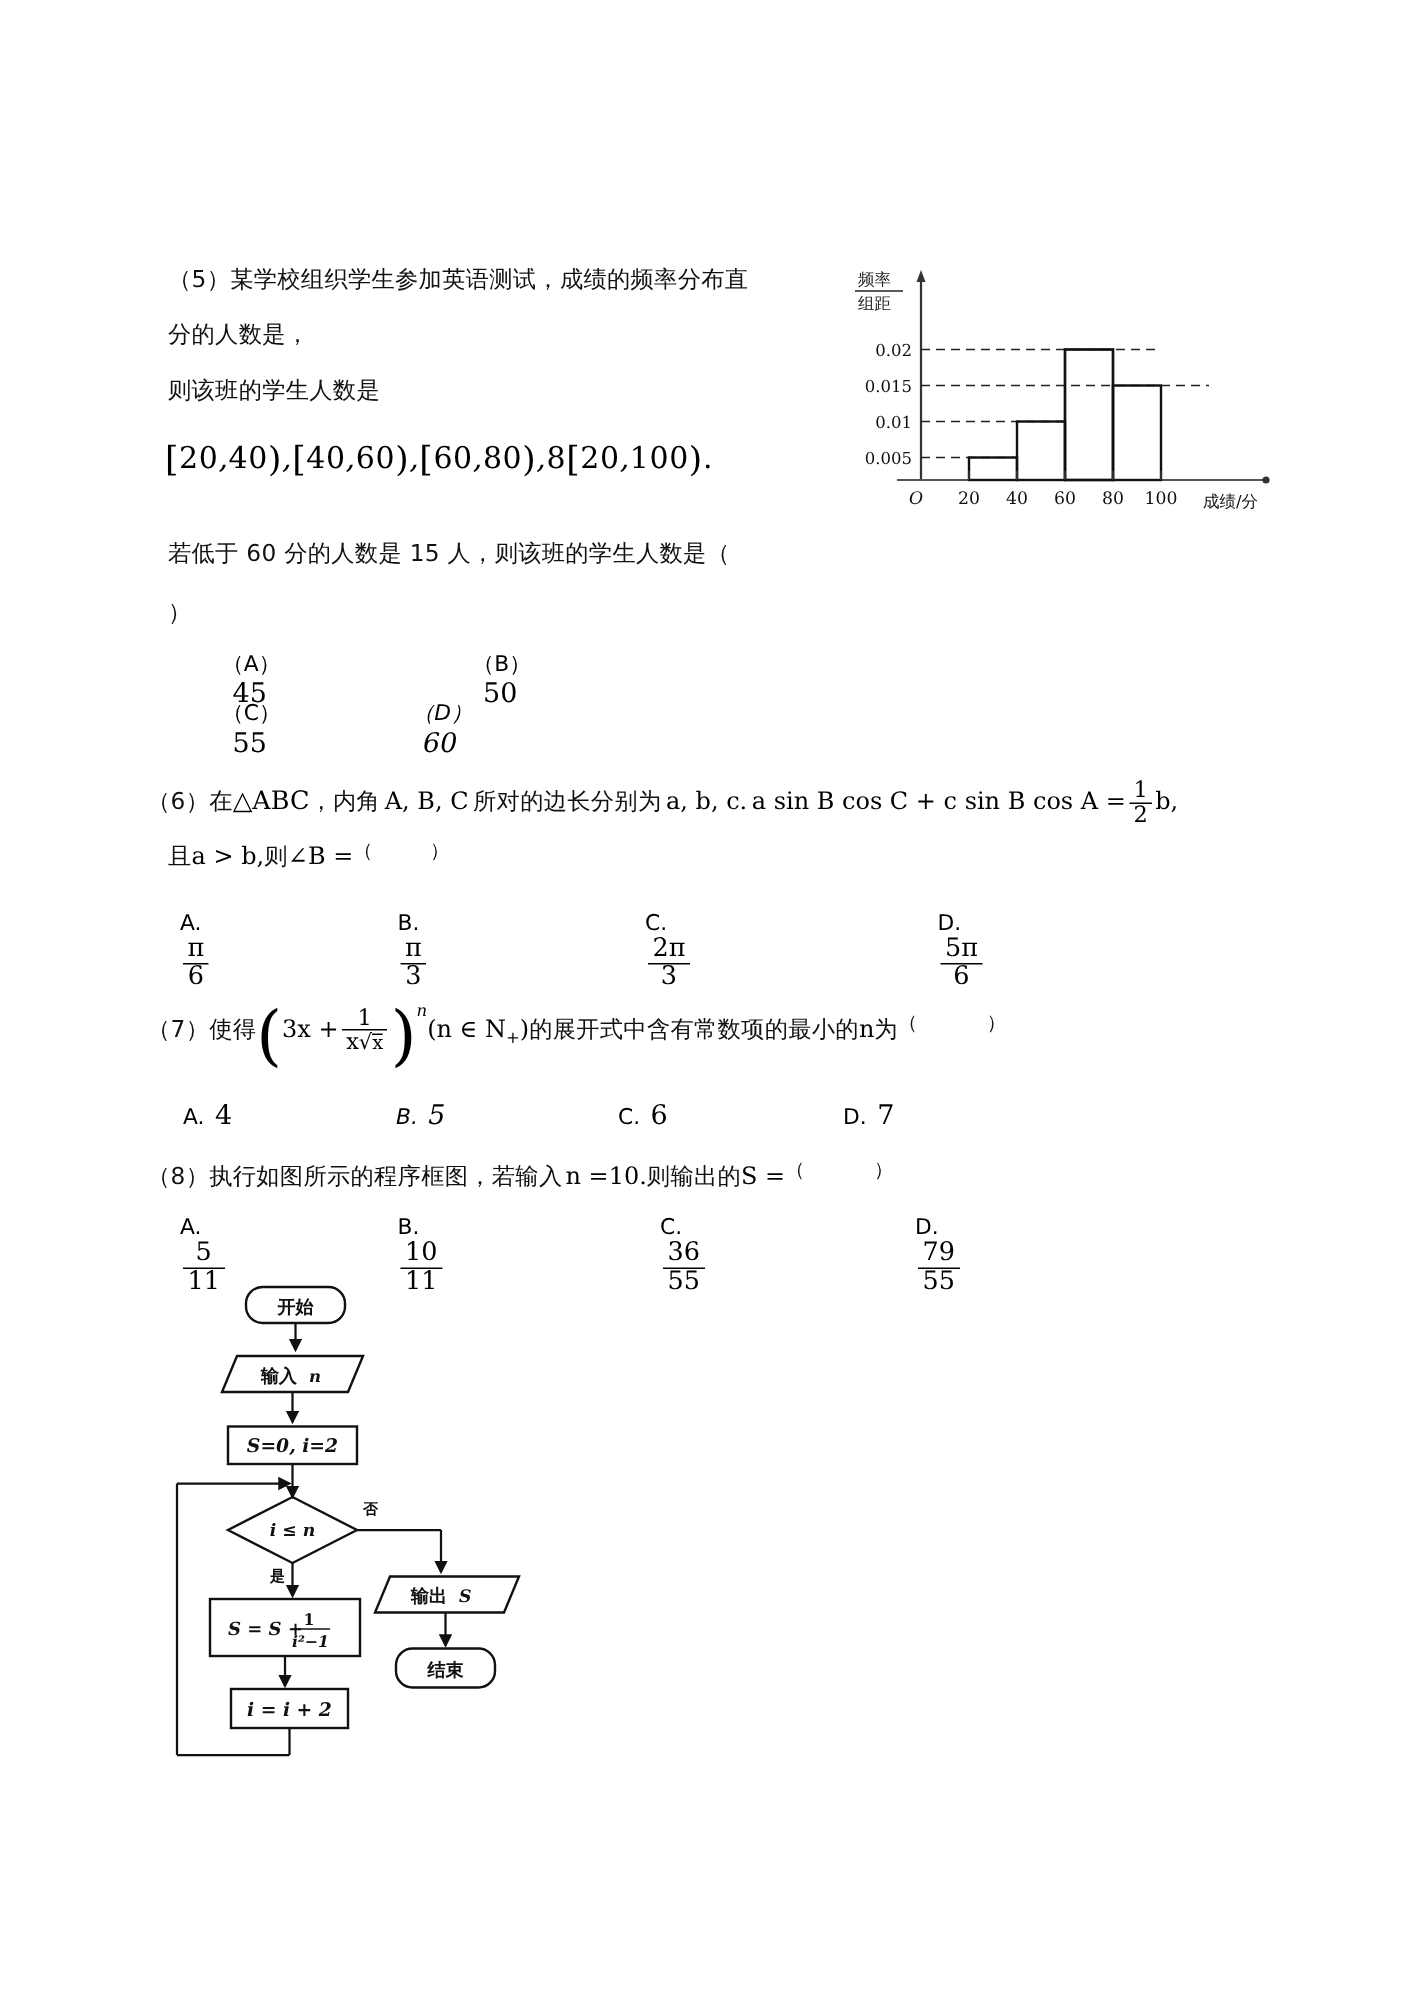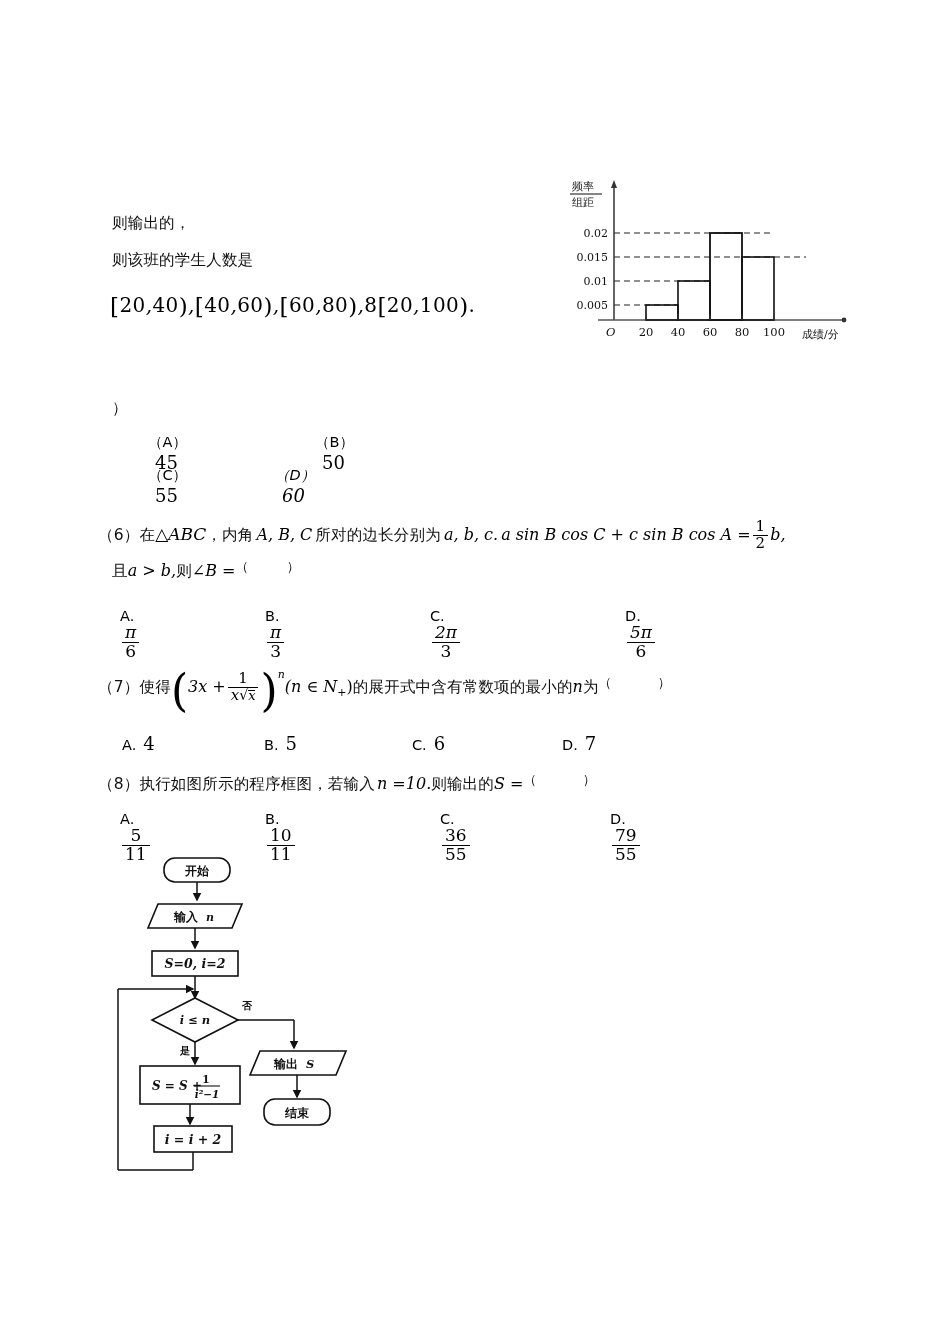--- a/index.html
+++ b/index.html
@@ -21,21 +21,21 @@
     width: 950px; height: 1344px;
   }
 
   
   .cn {
     font-family: "DejaVu Sans", "Liberation Sans", sans-serif;
     font-size: 15.5px;
     color: #111;
     letter-spacing: 0.2px;
   }
-  .mi { font-family: "DejaVu Serif", "Liberation Serif", serif; font-style: italic; }
+  .mi { font-family: "DejaVu Serif", "Liberation Serif", serif; }
   .mr { font-family: "DejaVu Serif", "Liberation Serif", serif; font-style: normal; }
 
   
   #q5-line1 { position: absolute; left: 112px; top: 176px; width: 440px; }
   #q5-line2 { position: absolute; left: 112px; top: 213px; }
   #q5-line3 { position: absolute; left: 112px; top: 250px; }
   #q5-interval {
     position: absolute; left: 110px; top: 293px;
     font-family: "DejaVu Serif", "Liberation Serif", serif;
     font-size: 20px; font-style: italic; letter-spacing: 0.4px;
@@ -100,27 +100,31 @@
     text-align: center;
     font-family: "DejaVu Sans","Liberation Sans",sans-serif;
     font-size: 14px; color: #222;
   }
 </style>
 </head>
 <body>
 
 <div class="page">
 
-  <div id="q5-line2" class="cn">则输出的，</div>
+  <div id="q5-line1" class="cn">
+    <span>（5）</span><span>某学校组织学生参加英语测试，成绩的频率分布直</span>
+  </div>
+  <div id="q5-line2" class="cn">分的人数是，</div>
   <div id="q5-line3" class="cn">则该班的学生人数是</div>
 
   <div id="q5-interval">
     <span class="br">[</span><span class="mr">20</span>,<span class="mr">40</span><span class="br">)</span>,<span class="br">[</span><span class="mr">40</span>,<span class="mr">60</span><span class="br">)</span>,<span class="br">[</span><span class="mr">60</span>,<span class="mr">80</span><span class="br">)</span>,<span class="mr">8</span><span class="br">[</span><span class="mr">20</span>,<span class="mr">100</span><span class="br">)</span><span class="mr">.</span>
   </div>
 
+  <div id="q5-line4" class="cn">若低于 60 分的人数是 15 人，则该班的学生人数是（</div>
   <div id="q5-paren" class="cn">）</div>
 
   <div class="optrow" style="left:0;top:0;">
     <div class="opt" style="left:148px; top:432px;">
       <span class="lbl">（A）</span><span class="val">45</span>
     </div>
     <div class="opt" style="left:275px; top:432px;margin-left:40px;">
       <span class="lbl">（B）</span><span class="val">50</span>
     </div>
     <div class="opt" style="left:148px; top:465px;">
@@ -198,21 +202,21 @@
   </div>
 
   <div id="q7-line">
     <span class="cn">（7）</span><span class="cn">使得</span><span class="bigparen">(</span><span class="mi" style="font-size:16px;">3x +</span><span class="frac"><span class="num mr">1</span><span class="den"><span class="mi">x</span><span class="sqrt-wrap"><span style="font-size:14px;">√</span><span class="mi" style="font-size:13px;">x</span><span class="sqrt-bar"></span></span></span></span><span class="bigparen">)</span><span class="sup">n</span><span class="mi" style="font-size:16px;">(n ∈ N</span><span class="mr" style="font-size:11px;vertical-align:-4px;">+</span><span class="mr" style="font-size:16px;">)</span><span class="cn">的展开式中含有常数项的最小的</span><span class="mi" style="font-size:16px;">n</span><span class="cn">为</span><span class="cn" style="font-size:13px;vertical-align:5px;">（</span><span style="display:inline-block;width:46px;"></span><span class="cn" style="font-size:13px;vertical-align:5px;">）</span>
   </div>
 
   <div class="optrow">
     <div class="opt" style="left:122px; top:733px;">
       <span class="lbl">A.</span><span class="val">4</span>
     </div>
-    <div class="opt" style="left:264px; top:733px;">
+    <div class="opt" style="left:264px; top:733px;font-style:italic;">
       <span class="lbl">B.</span><span class="val">5</span>
     </div>
     <div class="opt" style="left:412px; top:733px;">
       <span class="lbl">C.</span><span class="val">6</span>
     </div>
     <div class="opt" style="left:562px; top:733px;">
       <span class="lbl">D.</span><span class="val">7</span>
     </div>
   </div>
 

